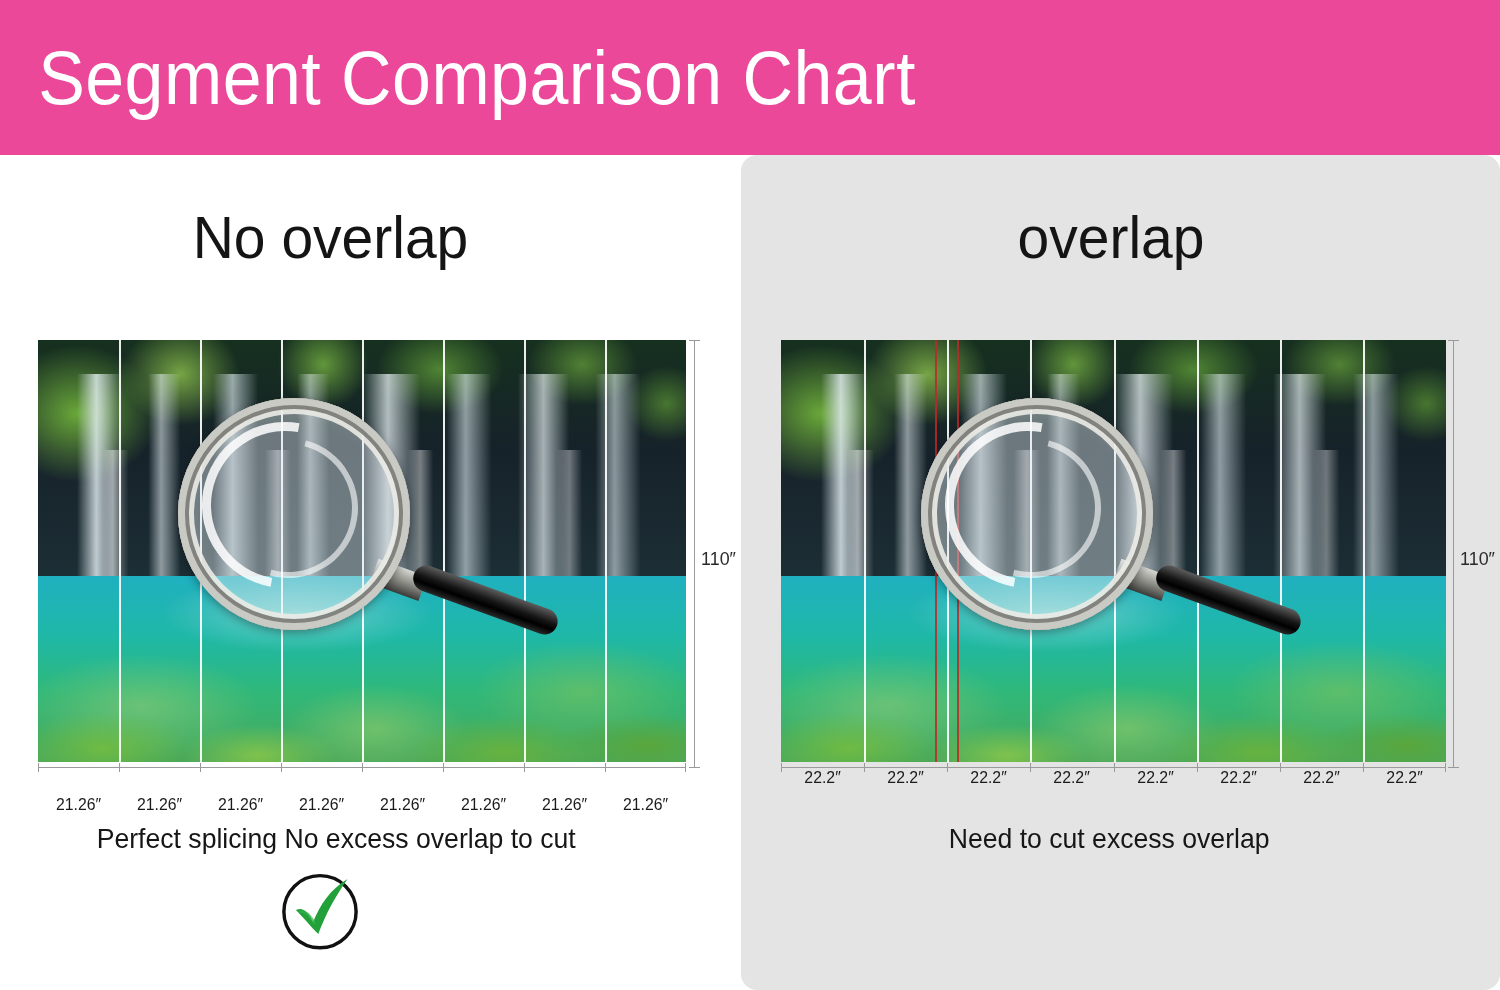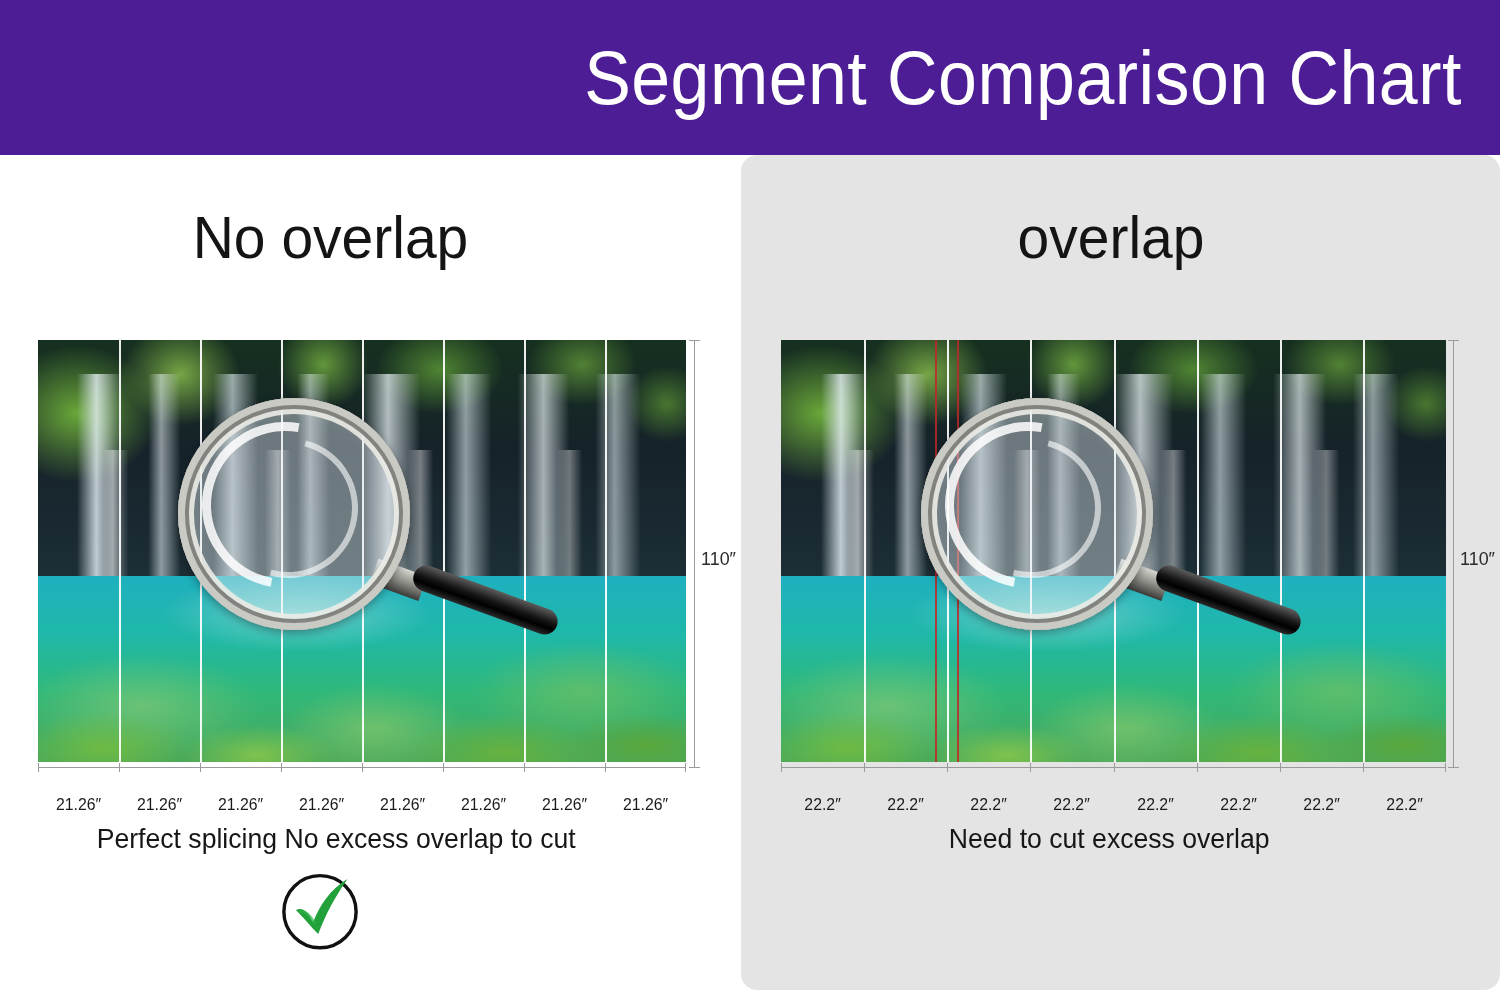--- a/index.html
+++ b/index.html
@@ -8,22 +8,22 @@
     background: #ffffff;
     font-family: "Liberation Sans", sans-serif;
     overflow: hidden;
   }
   #root { position: relative; width: 1500px; height: 990px; }
 
   
   .banner {
     position: absolute; left: 0; top: 0;
     width: 1500px; height: 155px;
-    background: #4c1d95;
-    display: flex; align-items: center; justify-content: flex-end;
+    background: #ec4899;
+    display: flex; align-items: center; justify-content: flex-start;
   }
   .banner-title {
     color: #ffffff;
     font-size: 76px;
     font-weight: 400;
     letter-spacing: 0.5px;
     line-height: 1;
     transform: scaleX(0.92);
     white-space: nowrap;
   }
@@ -339,21 +339,21 @@
           <div class="dim-tick" style="left:0"></div>
           <div class="dim-tick" style="left:12.5%"></div>
           <div class="dim-tick" style="left:25%"></div>
           <div class="dim-tick" style="left:37.5%"></div>
           <div class="dim-tick" style="left:50%"></div>
           <div class="dim-tick" style="left:62.5%"></div>
           <div class="dim-tick" style="left:75%"></div>
           <div class="dim-tick" style="left:87.5%"></div>
           <div class="dim-tick" style="left:calc(100% - 1px)"></div>
         </div>
-        <div class="seg-labels" style="top:28px">
+        <div class="seg-labels" style="top:1px">
           <div class="seg-label">22.2″</div>
           <div class="seg-label">22.2″</div>
           <div class="seg-label">22.2″</div>
           <div class="seg-label">22.2″</div>
           <div class="seg-label">22.2″</div>
           <div class="seg-label">22.2″</div>
           <div class="seg-label">22.2″</div>
           <div class="seg-label">22.2″</div>
         </div>
       </div>

